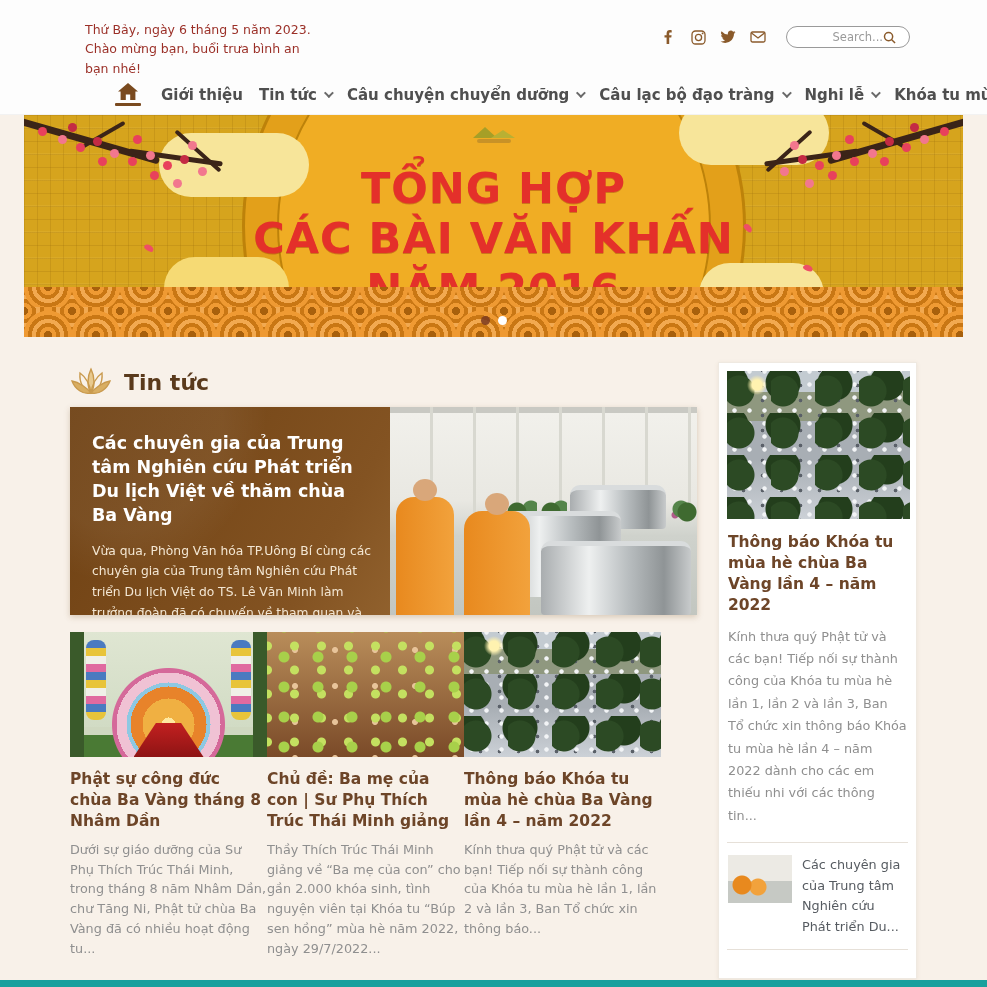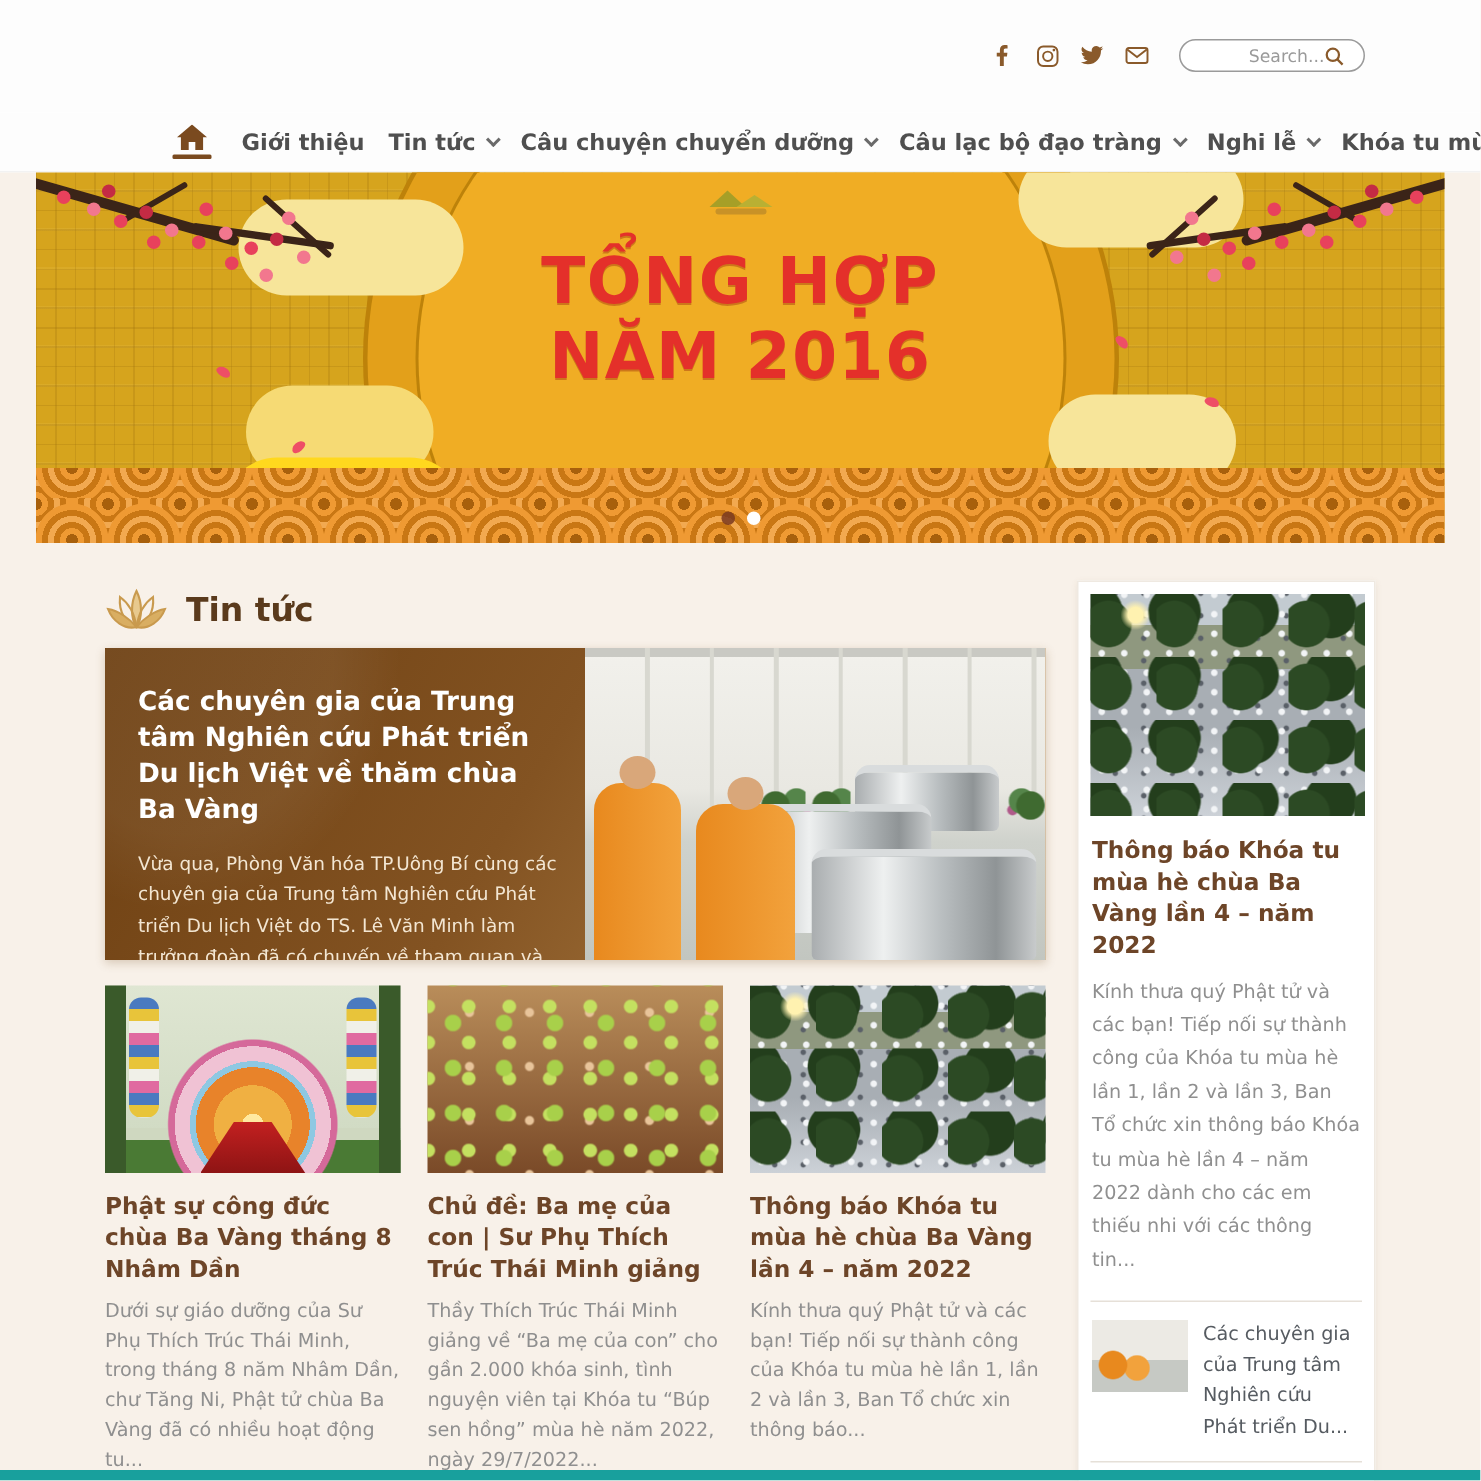--- a/index.html
+++ b/index.html
@@ -25,21 +25,21 @@
   .nav { height:40px; background:#fdfdfd; display:flex; align-items:center; padding-left:115px; gap:16px; border-bottom:1px solid #f2f2f2; }
   .nav-home { display:flex; flex-direction:column; align-items:center; cursor:pointer; margin-right:4px; }
   .nav-home .hbar { width:26px; height:3px; background:#7a4a1f; margin-top:3px; border-radius:1px; }
   .nav-item { display:flex; align-items:center; gap:6px; font-size:15px; font-weight:600; color:#4f4f4f; cursor:pointer; white-space:nowrap; }
   .chev { width:7px; height:7px; border-right:2px solid #6a6a6a; border-bottom:2px solid #6a6a6a; transform:rotate(45deg) translateY(-2px); margin-left:1px; }
 
   
   .page-lower { background:#f8f1e9; height:872px; position:relative; }
 
   
-  .banner { position:relative; height:247px; margin:0 24px; background:#d6a41d; overflow:hidden; cursor:pointer; }
+  .banner { position:relative; height:222px; margin:0 24px; background:#d6a41d; overflow:hidden; cursor:pointer; }
   .fret { position:absolute; inset:0;
     background-image:
       repeating-linear-gradient(0deg, rgba(150,105,10,.22) 0 1px, transparent 1px 13px),
       repeating-linear-gradient(90deg, rgba(150,105,10,.22) 0 1px, transparent 1px 13px),
       repeating-linear-gradient(0deg, rgba(255,225,130,.10) 0 2px, transparent 2px 26px); }
   .ring { position:absolute; left:50%; top:50%; transform:translate(-50%,-50%); width:430px; height:430px; border-radius:50%;
     background:#f0ad24; box-shadow:0 0 0 2px #bd820a, 0 0 0 34px #e3a01a, 0 0 0 37px #bd820a; }
   .cloud { position:absolute; border-radius:42px; }
   .c1 { width:150px; height:64px; left:calc(50% - 335px); top:18px;  background:#f7e59a; }
   .c2 { width:125px; height:62px; left:calc(50% - 330px); top:142px; background:#f6da74; }
@@ -97,21 +97,21 @@
   .pot { position:absolute; background:linear-gradient(90deg,#a9adaf 0%,#eef0f0 32%,#b9bec0 58%,#8f9496 82%,#c8cbcc 100%); border-radius:10px 10px 4px 4px; border-top:5px solid #d9dcdd; }
   .pot1 { left:36%; bottom:18px; width:120px; height:86px; }
   .pot2 { right:2%;  bottom:0;    width:150px; height:74px; }
   .pot3 { right:10%; bottom:86px; width:96px;  height:44px; }
   .monk { position:absolute; bottom:0; background:linear-gradient(90deg,#e8891e,#f2a23c); border-radius:18px 18px 0 0; }
   .monk::before { content:""; position:absolute; top:-18px; left:50%; transform:translateX(-50%); width:24px; height:22px; border-radius:50%; background:#d9a77a; }
   .monk1 { left:2%; width:58px; height:118px; }
   .monk2 { left:24%; width:66px; height:104px; }
 
   
-  .cards { display:flex; gap:18px; margin-top:17px; }
+  .cards { display:flex; margin-top:17px; }
   .card { width:197px; cursor:pointer; }
   .card-img { width:197px; height:125px; position:relative; overflow:hidden; }
   .card h4 { margin-top:12px; font-size:15.5px; line-height:1.35; font-weight:bold; color:#6d4528; }
   .card p { margin-top:8px; font-size:12.8px; line-height:1.55; color:#8f8f8f; }
 
   .img-stage { background:
       radial-gradient(circle at 50% 74%, #ffe9a0 0 7px, #f0b042 7px 26px, #e8832a 26px 38px, #8ec8e2 38px 42px, #f0c2d4 42px 52px, #d5699a 52px 56px, rgba(0,0,0,0) 57px),
       linear-gradient(90deg, #3a5a2a 0 14px, rgba(0,0,0,0) 14px calc(100% - 14px), #3a5a2a calc(100% - 14px)),
       linear-gradient(0deg, #4a7a34 0 22px, #cfd8c0 22px 30px, rgba(0,0,0,0) 30px),
       linear-gradient(180deg,#dfe6d2 0%,#cdd8c0 100%); }
@@ -147,20 +147,21 @@
   .thumb-monks { background-image:
       radial-gradient(circle at 14px 30px, #e8891e 0 9px, rgba(0,0,0,0) 10px),
       radial-gradient(circle at 30px 32px, #f2a23c 0 8px, rgba(0,0,0,0) 9px),
       linear-gradient(180deg,#eceae4 0 55%, #c6c9c4 55% 100%); }
   .footer-strip { position:absolute; left:0; right:0; bottom:0; height:7px; background:#18a09d; z-index:5; }
 </style>
 </head>
 <body>
 
 <header class="topbar">
+  <div class="greeting">Thứ Bảy, ngày 6 tháng 5 năm 2023. Chào mừng bạn, buổi trưa bình an bạn nhé!</div>
   <div class="top-right">
     <span class="social">
       <svg width="14" height="14" viewBox="0 0 14 14">
           <path d="M8.2 14V7.6h2.1l.3-2.4H8.2V3.6c0-.7.2-1.2 1.2-1.2h1.3V.2C10.5.1 9.7 0 8.8 0 6.9 0 5.6 1.2 5.6 3.3v1.9H3.5v2.4h2.1V14h2.6z" fill="#8a5a2b"></path>
         </svg>
     </span>
     <span class="social">
       <svg width="15" height="15" viewBox="0 0 15 15" fill="none" stroke="#8a5a2b" stroke-width="1.3">
           <rect x="1" y="1" width="13" height="13" rx="3.5"></rect>
           <circle cx="7.5" cy="7.5" r="3.1"></circle>
@@ -253,20 +254,21 @@
     <i class="petal" style="right:210px;top:110px;transform:rotate(45deg)"></i>
     <div class="banner-logo">
       <svg width="66" height="24" viewBox="0 0 66 24" opacity="0.8">
         <path d="M12 16 L24 5 L36 16 Z" fill="#8a9a2a"></path>
         <path d="M30 16 L42 8 L54 16 Z" fill="#a4b23a"></path>
         <rect x="16" y="17" width="34" height="4" rx="2" fill="#b8872a"></rect>
       </svg>
     </div>
     <div class="banner-text">
       <div class="bt-line">TỔNG HỢP</div>
+      <div class="bt-line">CÁC BÀI VĂN KHẤN</div>
       <div class="bt-line">NĂM 2016</div>
     </div>
     <div class="waves"></div>
     <div class="dots">
       <span class="dot dot-inactive"></span>
       <span class="dot dot-active"></span>
     </div>
   </div>
 
   <div class="main">

